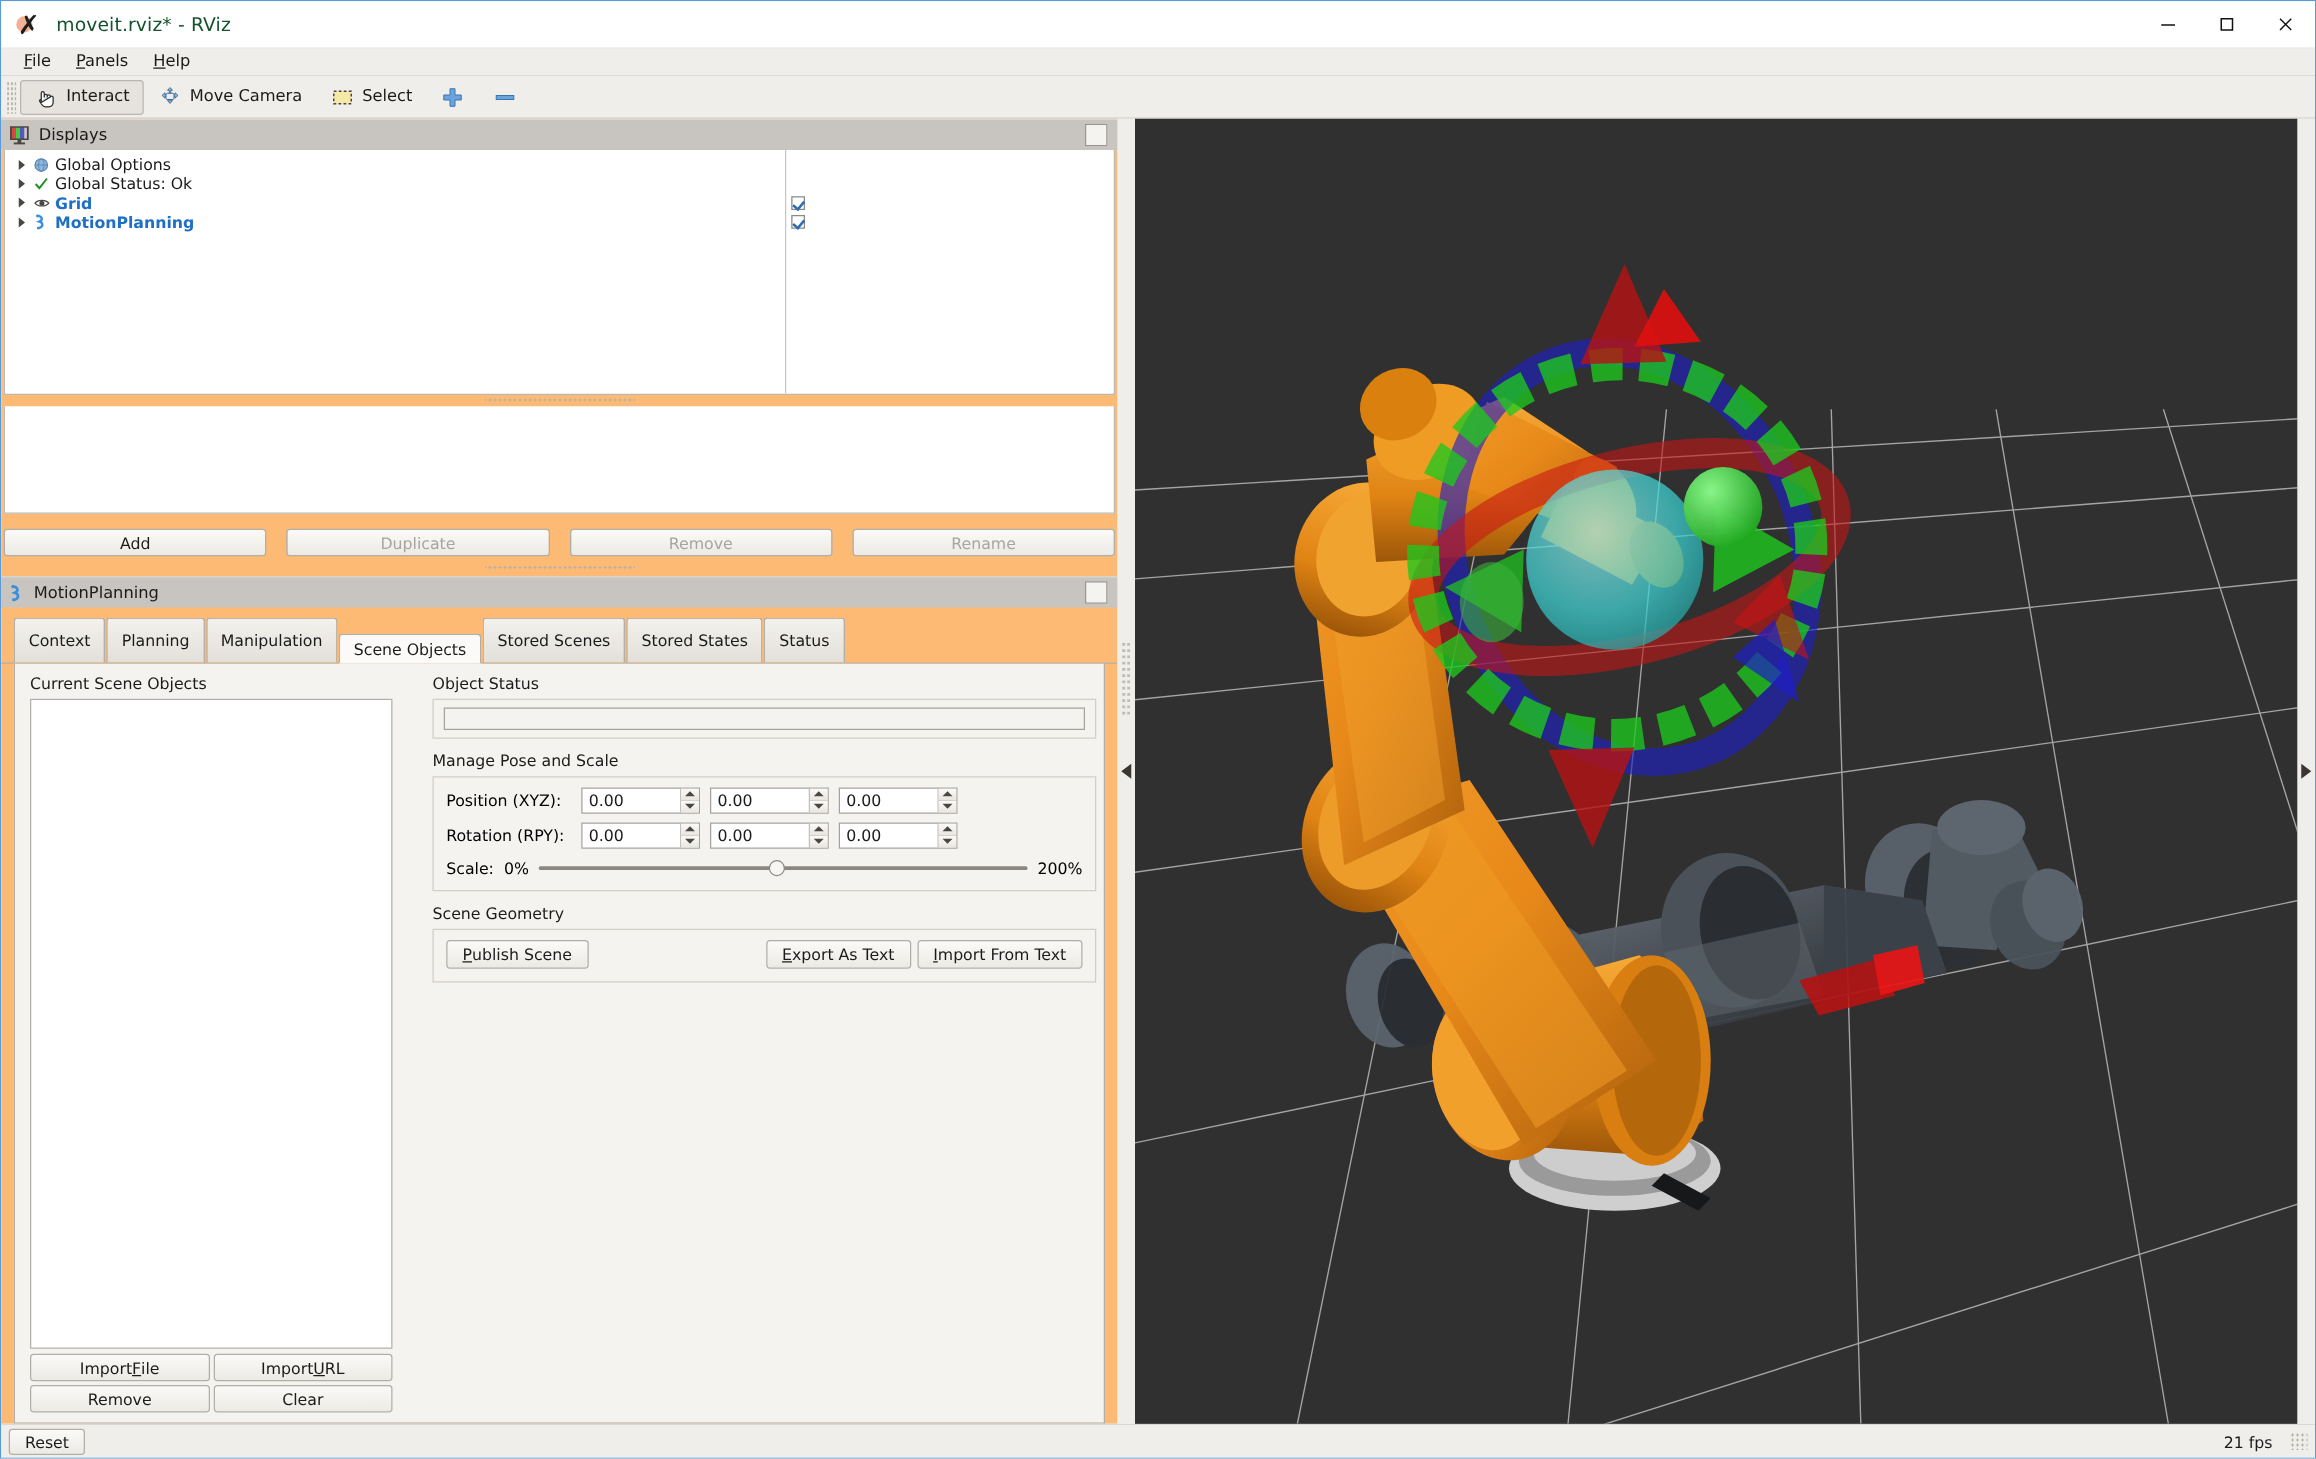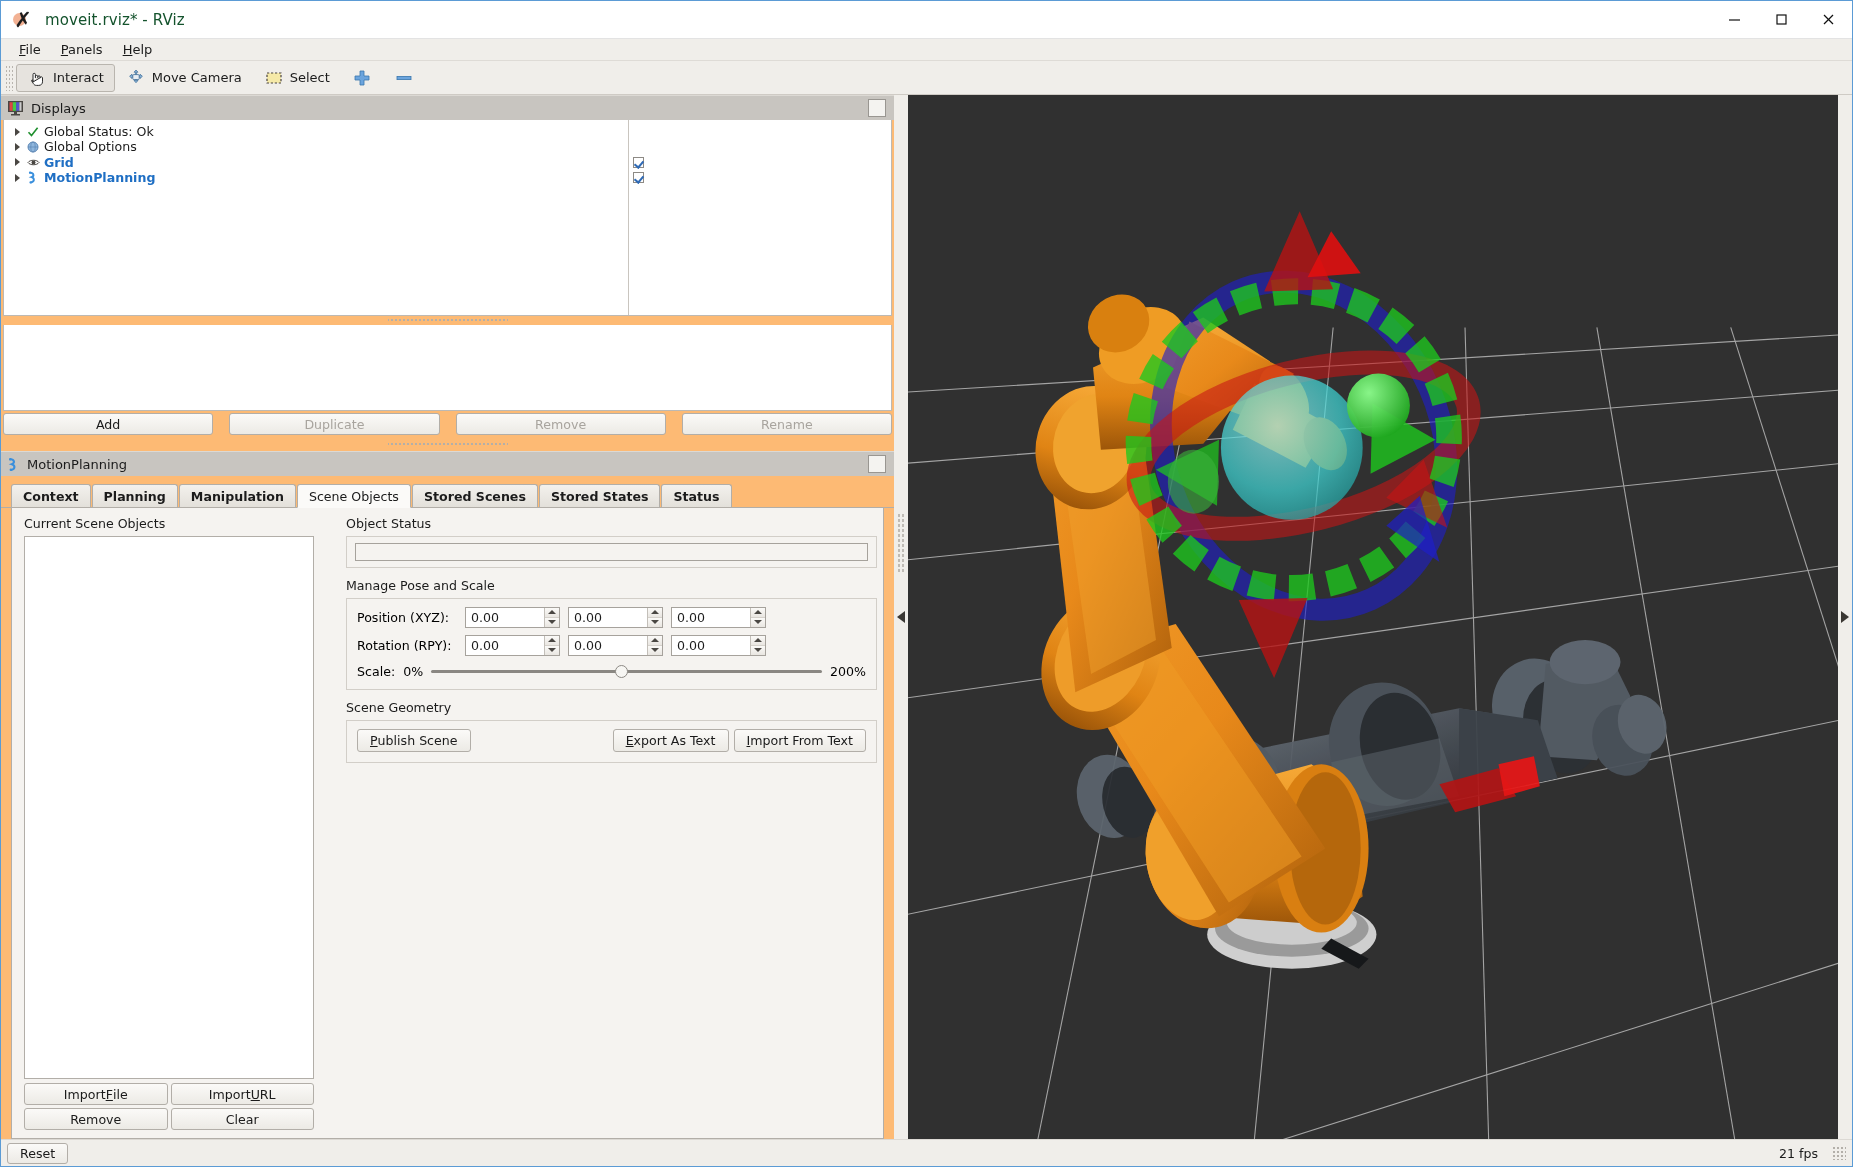--- a/index.html
+++ b/index.html
@@ -188,26 +188,26 @@
   .mp-panel {
     flex: 1 1 auto; display: flex; flex-direction: column;
     min-height: 0; margin-top: 4px;
   }
   .tabs {
     flex: 0 0 24px; display: flex; align-items: flex-end;
     padding-left: 10px; margin-top: 8px;
     border-bottom: 1px solid #b2aea8;
   }
   .tab {
-    height: 23px; padding: 0 11px;
+    height: 36px; padding: 0 11px;
     display: flex; align-items: center;
     font-size: 12.6px; color: #1b1b1b;
     background: linear-gradient(#f3f1ed, #e3e0da);
     border: 1px solid #b2aea8; border-bottom: none;
-    border-radius: 3px 3px 0 0; margin-right: 1px; font-weight: bold;
+    border-radius: 3px 3px 0 0; margin-right: 1px;
   }
   .tab.selected {
     background: #fbfaf8; height: 24px;
     font-weight: normal; border-bottom: 1px solid #fbfaf8;
     margin-bottom: -1px;
   }
   .tab-content {
     flex: 1 1 auto; min-height: 0;
     border: 1px solid #b2aea8; border-top: none;
     background: #f5f3f0;
@@ -405,38 +405,38 @@
 
       <div class="displays-tree">
         <div class="tree-col-left">
 
           <div class="tree-row">
             <span class="tree-arrow">
                 <i></i>
               </span>
             <span class="tree-ico">
               <svg width="12" height="12" viewBox="0 0 12 12">
-                  <path d="M1.5 6.2l3 3.3L10.6 1.8" fill="none" stroke="#1f8f2e" stroke-width="1.6"></path>
+                  <circle cx="6" cy="6" r="5" fill="#8fb6dd" stroke="#5c86b4" stroke-width="1"></circle>
+                  <ellipse cx="6" cy="6" rx="2.2" ry="5" fill="none" stroke="#5c86b4" stroke-width=".7"></ellipse>
+                  <line x1="1" y1="6" x2="11" y2="6" stroke="#5c86b4" stroke-width=".7"></line>
                 </svg>
             </span>
-            <span class="tree-label">Global Status: Ok</span>
+            <span class="tree-label">Global Options</span>
           </div>
 
           <div class="tree-row">
             <span class="tree-arrow">
                 <i></i>
               </span>
             <span class="tree-ico">
               <svg width="12" height="12" viewBox="0 0 12 12">
-                  <circle cx="6" cy="6" r="5" fill="#8fb6dd" stroke="#5c86b4" stroke-width="1"></circle>
-                  <ellipse cx="6" cy="6" rx="2.2" ry="5" fill="none" stroke="#5c86b4" stroke-width=".7"></ellipse>
-                  <line x1="1" y1="6" x2="11" y2="6" stroke="#5c86b4" stroke-width=".7"></line>
+                  <path d="M1.5 6.2l3 3.3L10.6 1.8" fill="none" stroke="#1f8f2e" stroke-width="1.6"></path>
                 </svg>
             </span>
-            <span class="tree-label">Global Options</span>
+            <span class="tree-label">Global Status: Ok</span>
           </div>
 
           <div class="tree-row">
             <span class="tree-arrow">
                 <i></i>
               </span>
             <span class="tree-ico">
               <svg width="13" height="11" viewBox="0 0 13 11">
                   <path d="M1 5.5C3 2.5 10 2.5 12 5.5 10 8.5 3 8.5 1 5.5z" fill="none" stroke="#4a4743" stroke-width="1"></path>
                   <circle cx="6.5" cy="5.5" r="2" fill="#4a4743"></circle>
@@ -468,21 +468,21 @@
           </div>
           <div class="chk-row">
             <span class="chk"></span>
           </div>
         </div>
       </div>
 
       <div class="splitter-dots"></div>
       <div class="prop-blank"></div>
 
-      <div class="disp-buttons" style="margin-top:2px;gap:16px;">
+      <div class="disp-buttons" style="margin-top:12px;gap:16px;">
         <div class="btn">
             <span>Add</span>
           </div>
         <div class="btn disabled">
             <span>Duplicate</span>
           </div>
         <div class="btn disabled">
             <span>Remove</span>
           </div>
         <div class="btn disabled">

